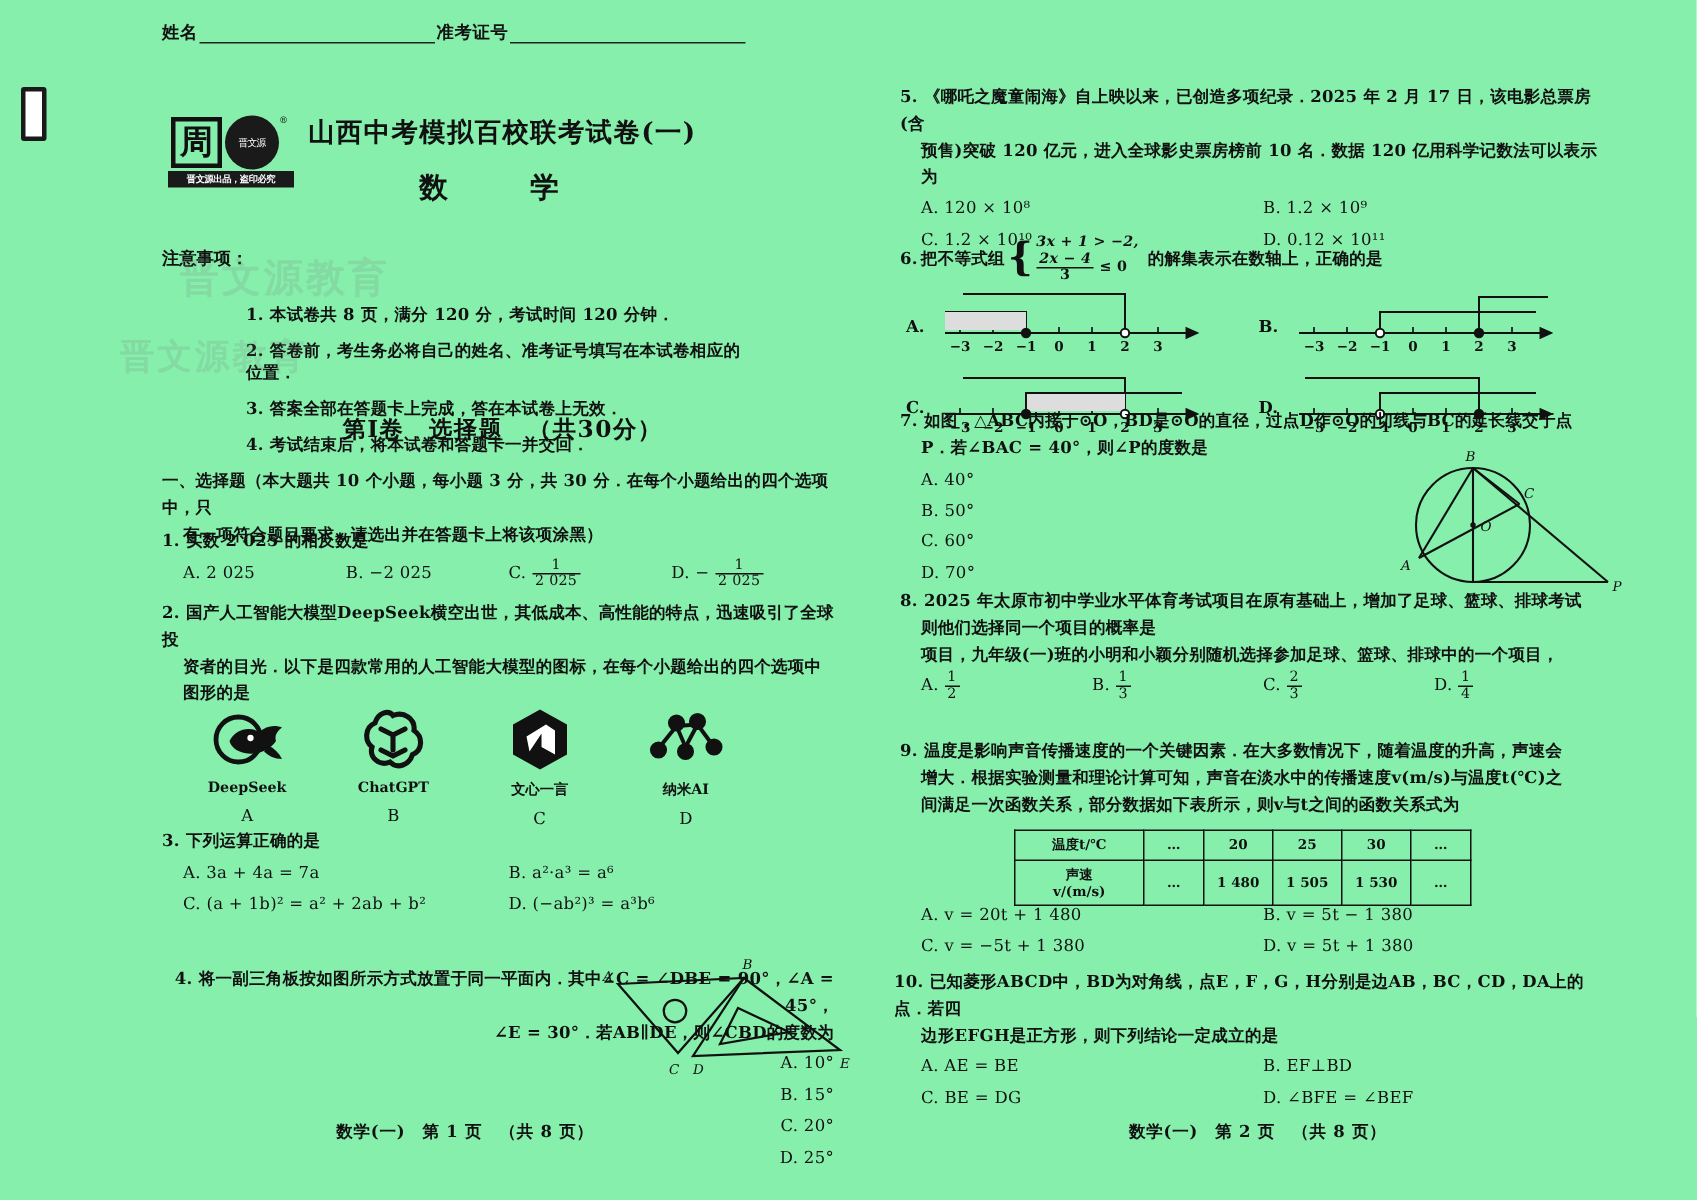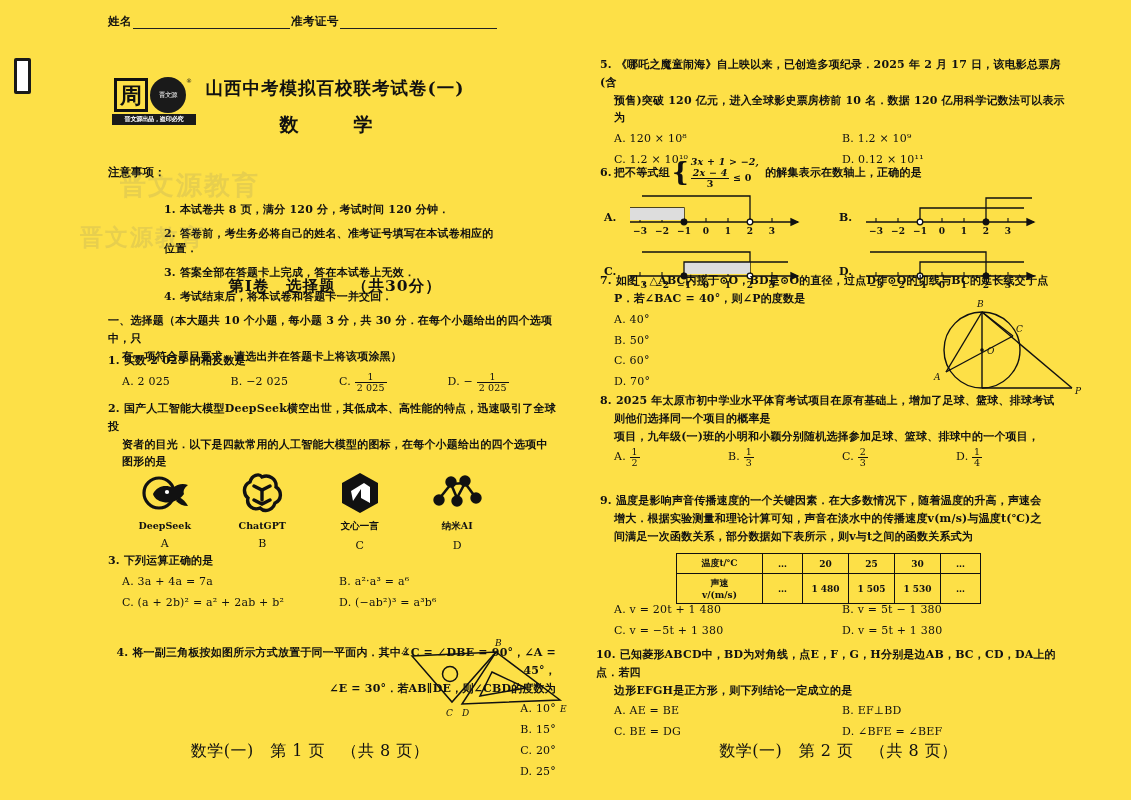--- a/index.html
+++ b/index.html
@@ -5,21 +5,21 @@
   * { box-sizing: border-box; }
   html, body { margin: 0; padding: 0; }
   body {
     width: 1131px; height: 800px;
     background: #ffffff;
     font-family: "DejaVu Serif", "Liberation Serif", serif;
     color: #111;
     overflow: hidden;
     position: relative;
   }
-  .sheet { position: absolute; inset: 0; background: #fde047; }
+  .sheet { position: absolute; inset: 0; background: #86efac; }
 
   
   .punch {
     position: absolute; left: 14px; top: 58px;
     width: 17px; height: 36px;
     border: 3px solid #1a1a1a; border-radius: 2px;
     background: #fff;
   }
   .punch:after{
     content:""; position:absolute; left:3px; top:3px; right:3px; bottom:3px;
@@ -91,21 +91,21 @@
   .opts { display: flex; flex-wrap: wrap; margin-top: 2px; }
   .opts.two > .op { width: 50%; }
   .opts.four > .op { width: 25%; }
   .op { font-size: 11px; line-height: 1.9; white-space: nowrap; }
   .frac { display: inline-block; vertical-align: middle; text-align: center; line-height: 1.05; font-size: 9.5px; }
   .frac .num { display: block; border-bottom: 1px solid #111; padding: 0 2px; }
   .frac .den { display: block; padding: 0 2px; }
 
   .footer {
     position: absolute; bottom: 38px; width: 100%; text-align: center;
-    font-size: 16px; font-weight: normal; letter-spacing: .5px;
+    font-size: 11px; font-weight: bold; letter-spacing: .5px;
   }
 
   
   .ailogos { position: absolute; left: 116px; top: 468px; width: 390px; display: flex; }
   .ailogo { width: 25%; text-align: center; }
   .ailogo .glyph { height: 50px; display: flex; align-items: center; justify-content: center; }
   .ailogo .nm { font-size: 9.5px; font-weight: bold; margin-top: 2px; }
   .ailogo .ltr { font-size: 11px; margin-top: 6px; }
 
   
@@ -262,21 +262,21 @@
     </div>
 
     <div class="q" style="left:48px;top:552px;width:448px;">
       <div class="stem">
         <span>3.</span>
         <span>下列运算正确的是</span>
       </div>
       <div class="opts two" style="padding-left:14px;">
         <div class="op">A. 3a + 4a = 7a</div>
         <div class="op">B. a²·a³ = a⁶</div>
-        <div class="op">C. (a + 2b)² = a² + 2ab + b²</div>
+        <div class="op">C. (a + 1b)² = a² + 2ab + b²</div>
         <div class="op">D. (−ab²)³ = a³b⁶</div>
       </div>
     </div>
 
     <div class="q" style="left:48px;top:644px;width:448px;text-align:right;">
       <div class="stem">
         <span>4.</span>
         <span>将一副三角板按如图所示方式放置于同一平面内．其中∠C = ∠DBE = 90°，∠A = 45°，</span>
       </div>
       <div class="stem" style="padding-left:14px;">∠E = 30°．若AB∥DE，则∠CBD的度数为</div>

